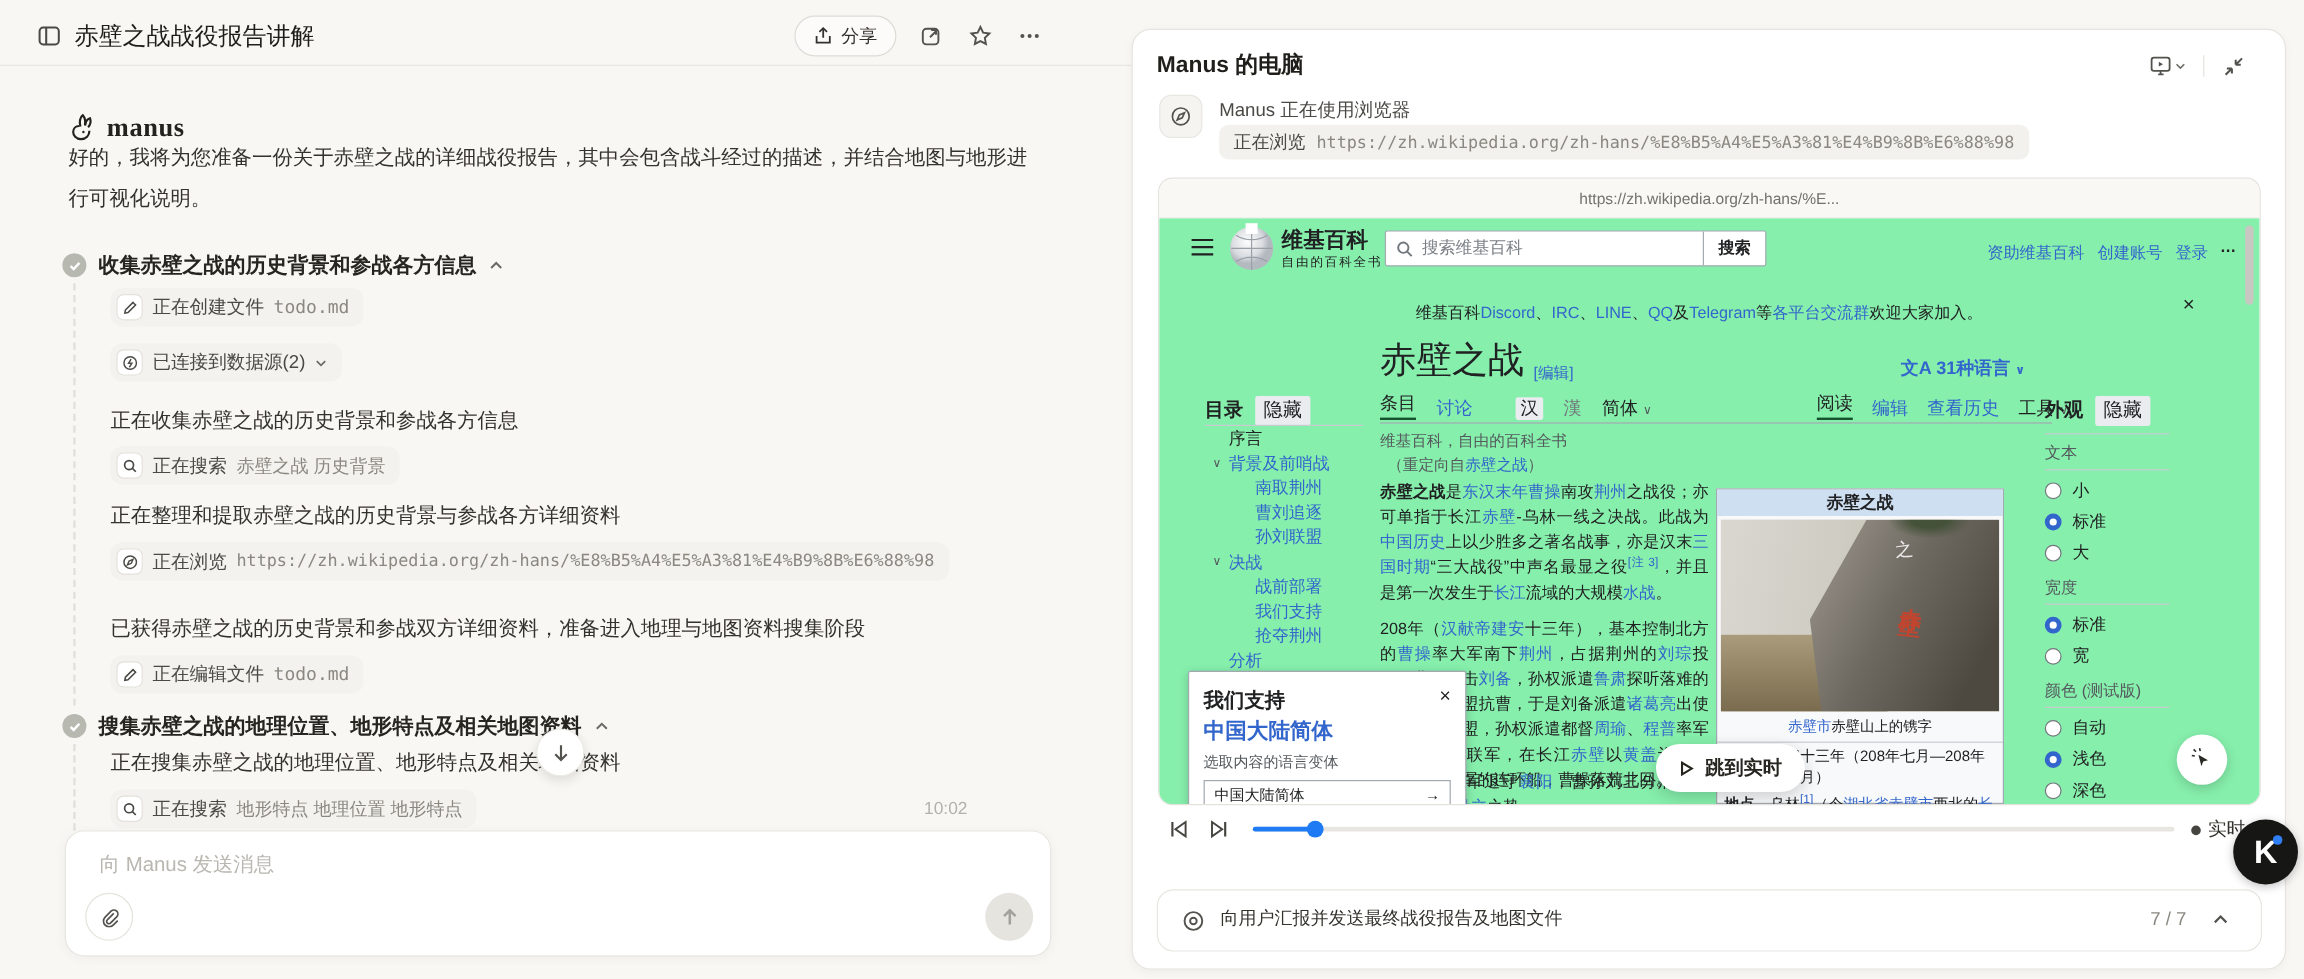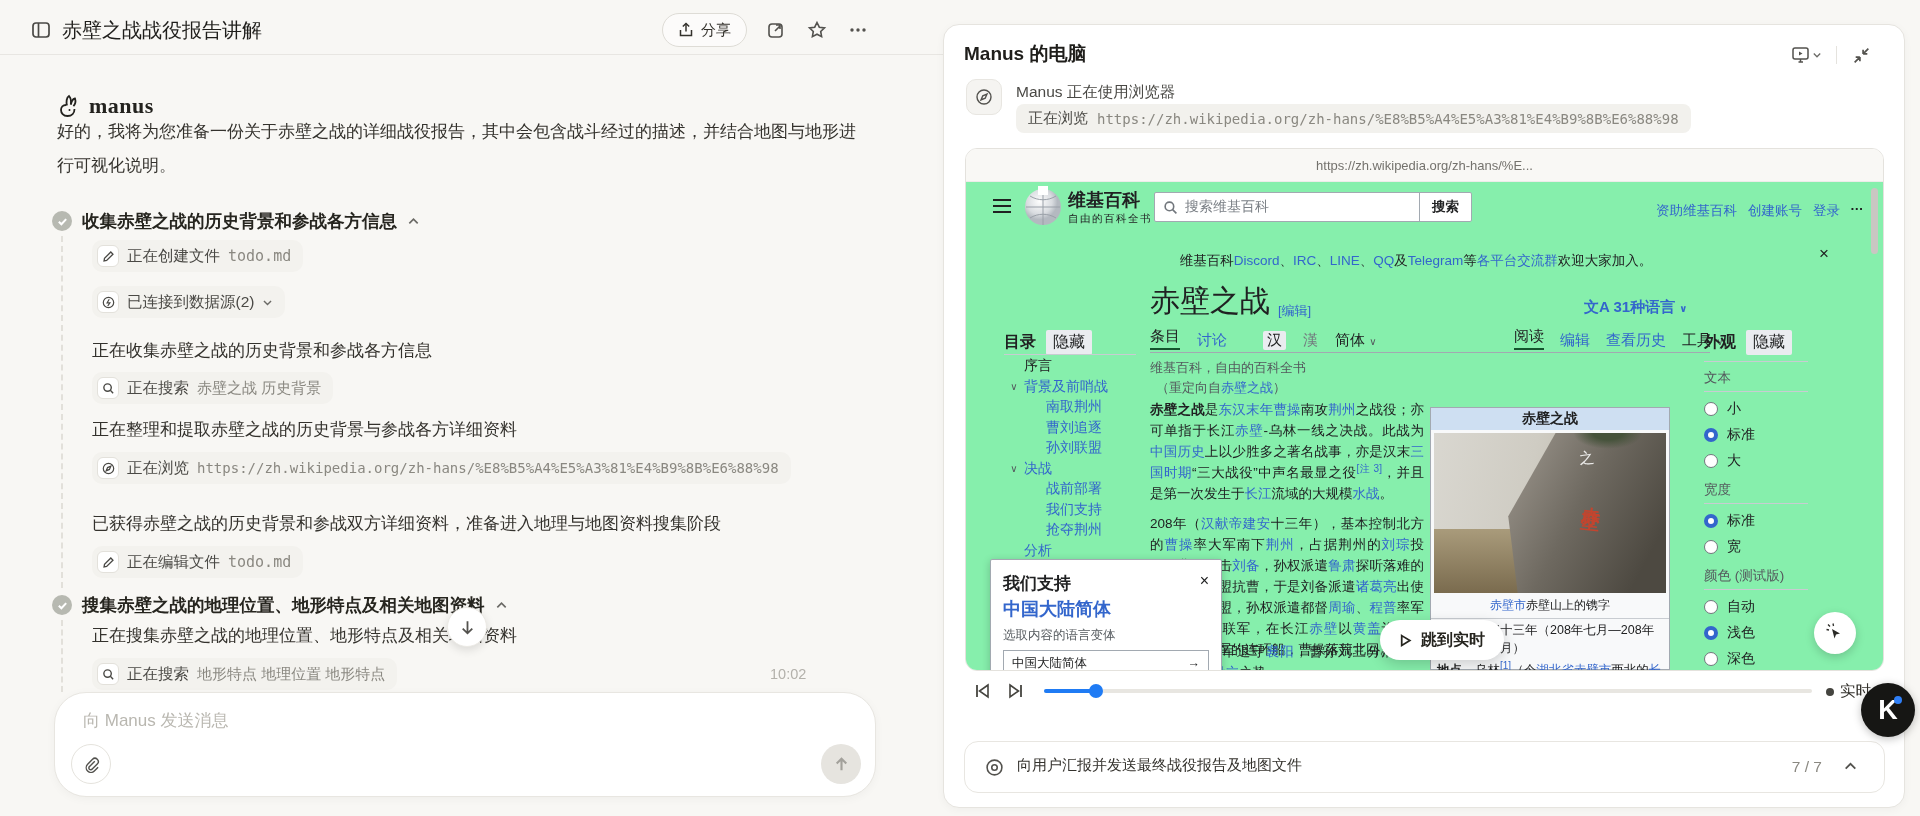--- a/index.html
+++ b/index.html
@@ -19,21 +19,21 @@
   .t-row{font-size:17px;color:#34322d;white-space:nowrap}
   .sec-title{display:flex;align-items:center;gap:10px;font-size:17.5px;font-weight:700;color:#26251f;white-space:nowrap}
   .check-circle{display:flex;align-items:center;justify-content:center;width:20px;height:20px;border-radius:50%;background:#b7b9b1}
   .dash-line{width:0;border-left:2px dashed #e2e0da}
   .chip{display:inline-flex;align-items:center;gap:8px;height:32px;padding:0 12px 0 5px;background:#f3f2ee;border-radius:10px;cursor:pointer}
   .tile{display:flex;align-items:center;justify-content:center;width:22px;height:22px;background:#fff;border:1px solid #e3e1db;border-radius:6px;color:#4a4945}
   .chip .act{font-size:15.5px;color:#4a4945;white-space:nowrap}
   .chip .tgt{font-size:15px;color:#8a8881;white-space:nowrap}
   .timestamp{font-size:14.5px;color:#b3b1ab}
   .scroll-btn{display:flex;align-items:center;justify-content:center;width:40px;height:40px;border-radius:50%;background:#fff;border:1px solid #eceae5;box-shadow:0 3px 10px rgba(0,0,0,.12);cursor:pointer}
-  .input-box{background:#fff;border:1px solid #e8e6e1;border-radius:32px;box-shadow:0 2px 10px rgba(0,0,0,.04)}
+  .input-box{background:#fff;border:1px solid #e8e6e1;border-radius:16px;box-shadow:0 2px 10px rgba(0,0,0,.04)}
   .input-box textarea{position:absolute;left:26px;top:14px;width:600px;height:40px;border:none;outline:none;resize:none;background:transparent;font-family:inherit;font-size:17px;color:#34322d}
   .input-box textarea::placeholder{color:#b9b7b0}
   .round-btn{display:flex;align-items:center;justify-content:center;width:40px;height:40px;border-radius:50%;background:#fff;border:1px solid #e5e3dd;cursor:pointer;color:#53524e}
   .send-btn{background:#e6e4df;border:none;color:#abaaa4}
 
   
   .computer{background:#fff;border:1px solid #e6e4df;border-radius:16px;box-shadow:0 2px 8px rgba(0,0,0,.04)}
   .comp-title{font-size:19px;font-weight:700;color:#1f1e1b}
   .v-div{width:1px;height:18px;background:#e5e3de}
   .avatar{display:flex;align-items:center;justify-content:center;width:36px;height:36px;border-radius:10px;background:#f5f4f1;border:1px solid #e8e6e1;color:#53524e}

